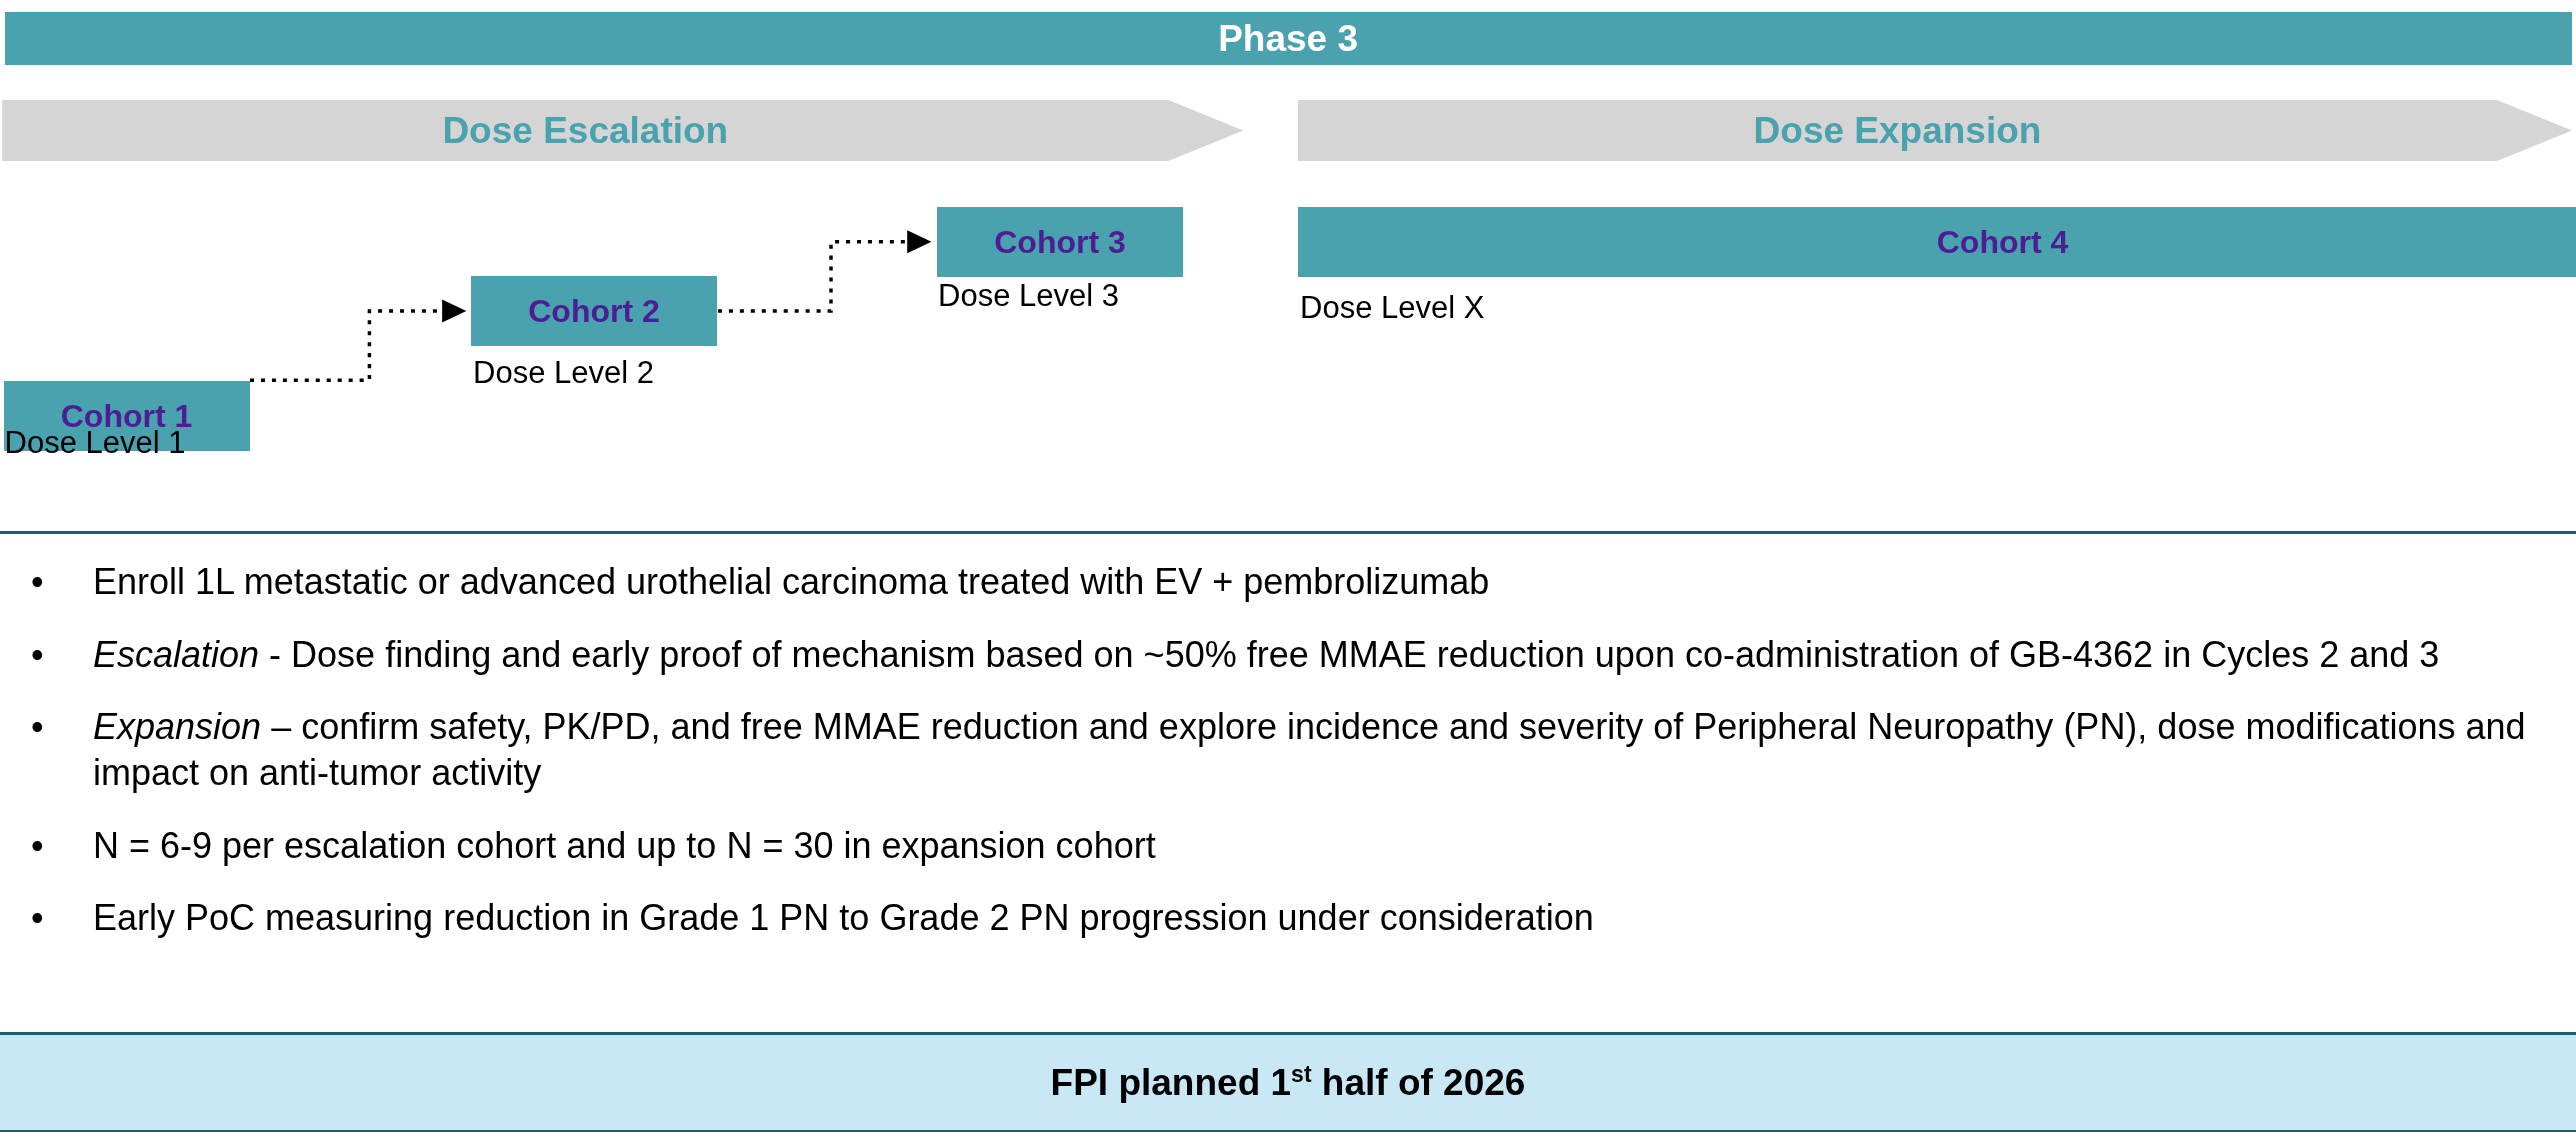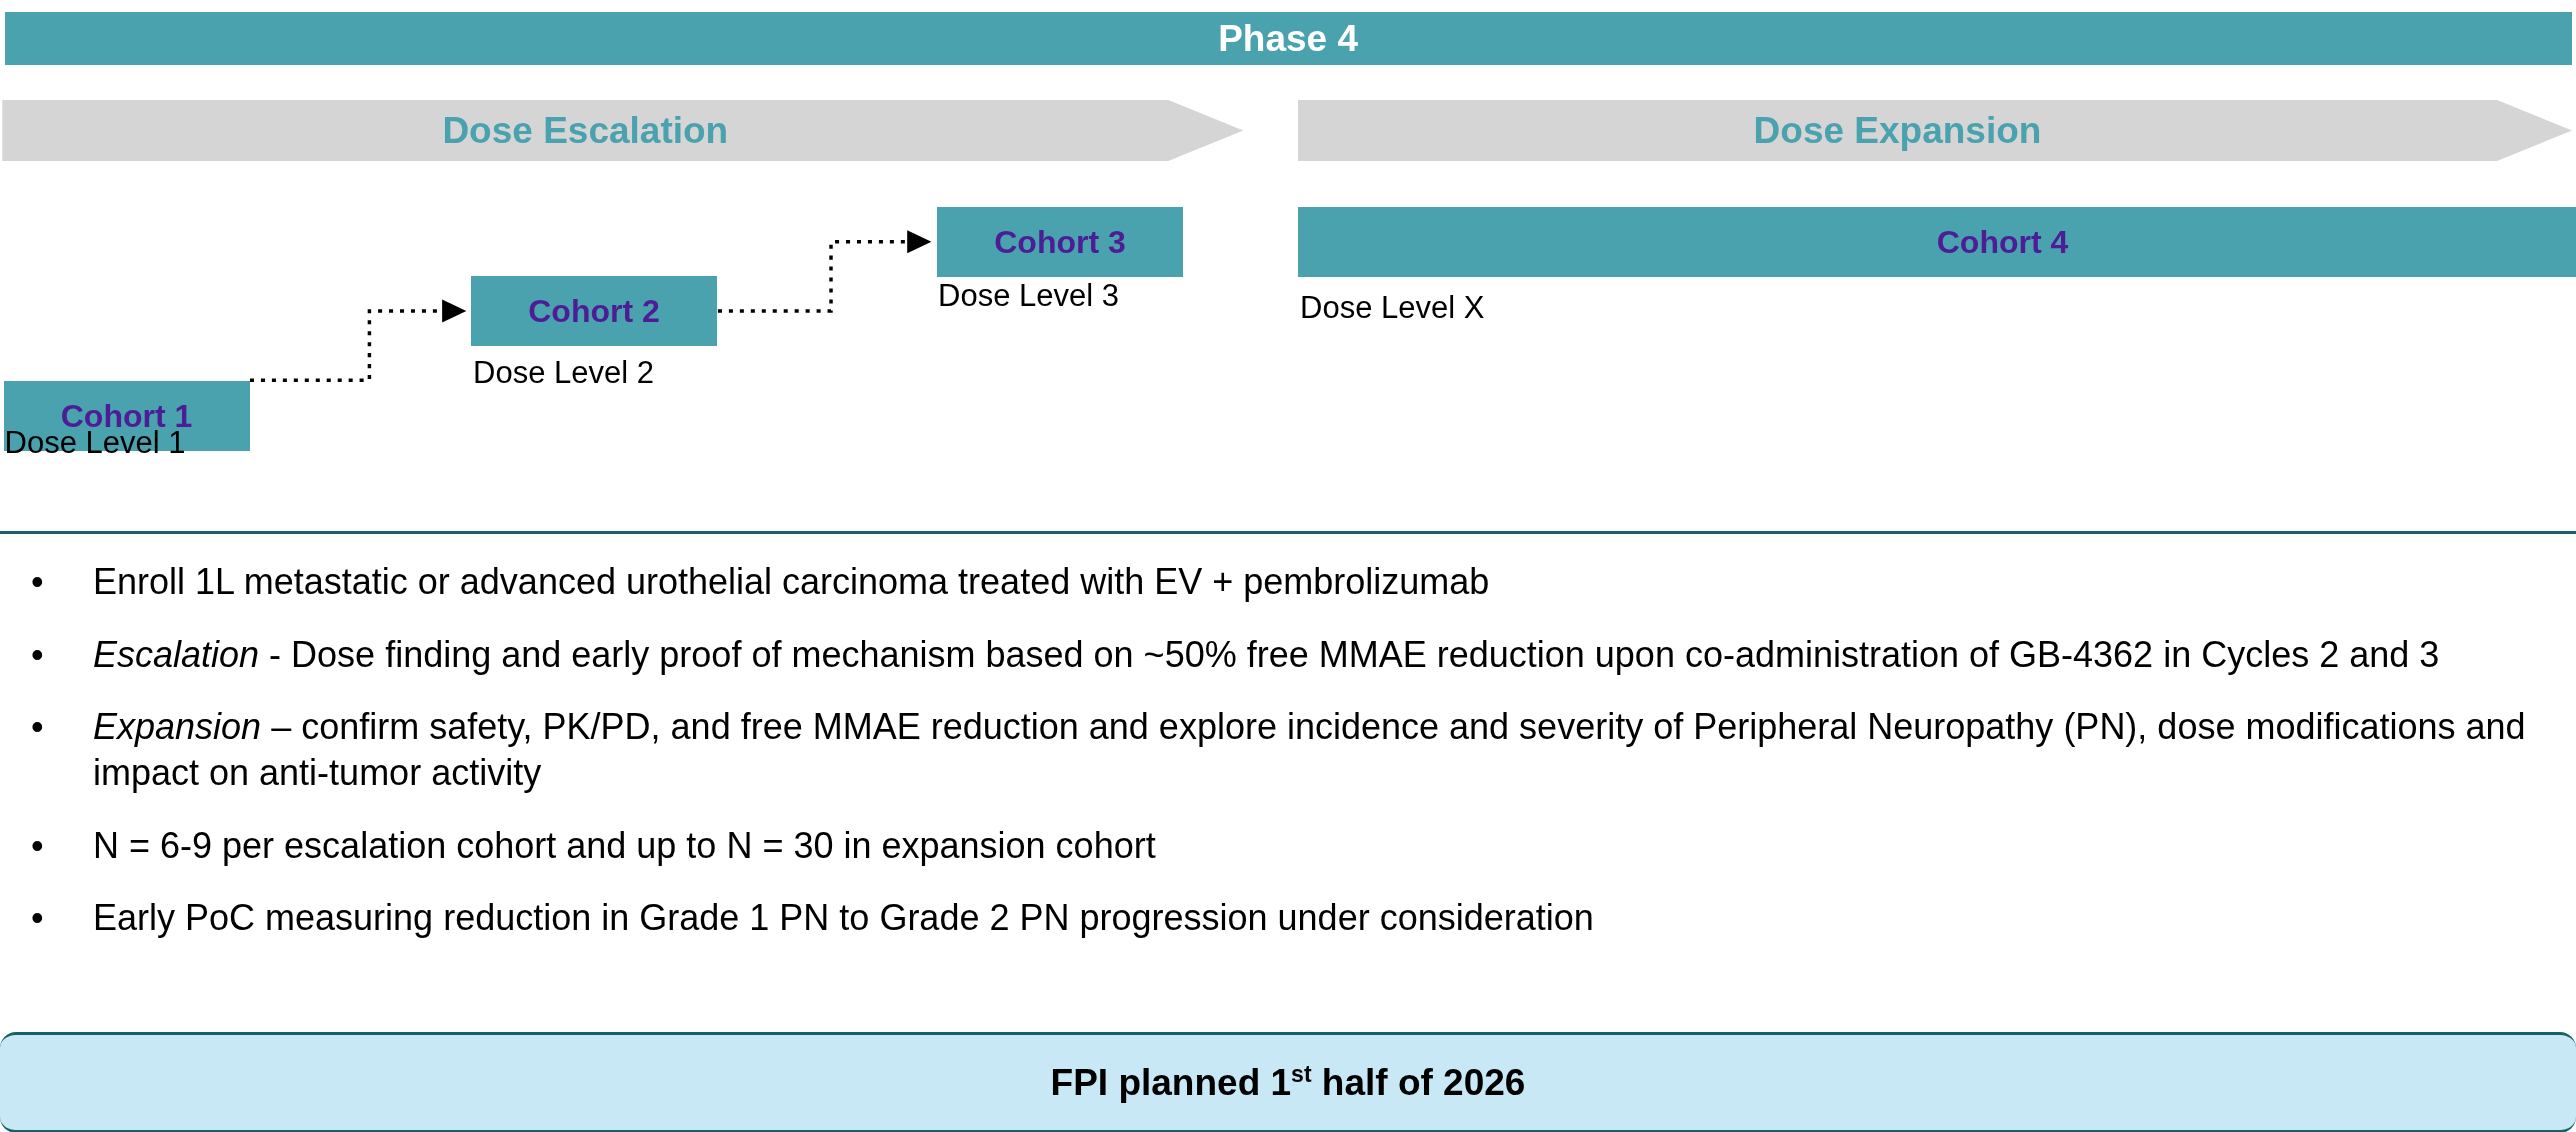--- a/index.html
+++ b/index.html
@@ -116,33 +116,32 @@
     left: 0; bottom: 0;
     width: 2576px; height: 95px;
     background: var(--light-blue, #C8E8F6);
     border-top: 3.5px solid var(--dark-teal, #1A5F6A);
     border-bottom: 3.5px solid var(--dark-teal, #1A5F6A);
     text-align: center;
     font-size: 37px;
     font-weight: bold;
     line-height: 95px;
     color: #000000;
-    border-radius: 16px;
   }
   .footer-banner sup {
     font-size: 23px;
     line-height: 0;
   }
 </style>
 </head>
 <body>
 
 <div class="canvas">
 
-  <div class="phase-bar">Phase 4</div>
+  <div class="phase-bar">Phase 3</div>
 
   <div class="phase-arrow arrow-escalation">
     <span>Dose Escalation</span>
   </div>
   <div class="phase-arrow arrow-expansion">
     <span>Dose Expansion</span>
   </div>
 
   <svg class="connectors" width="2576" height="577" viewBox="0 0 4464 1000">
     <defs>

